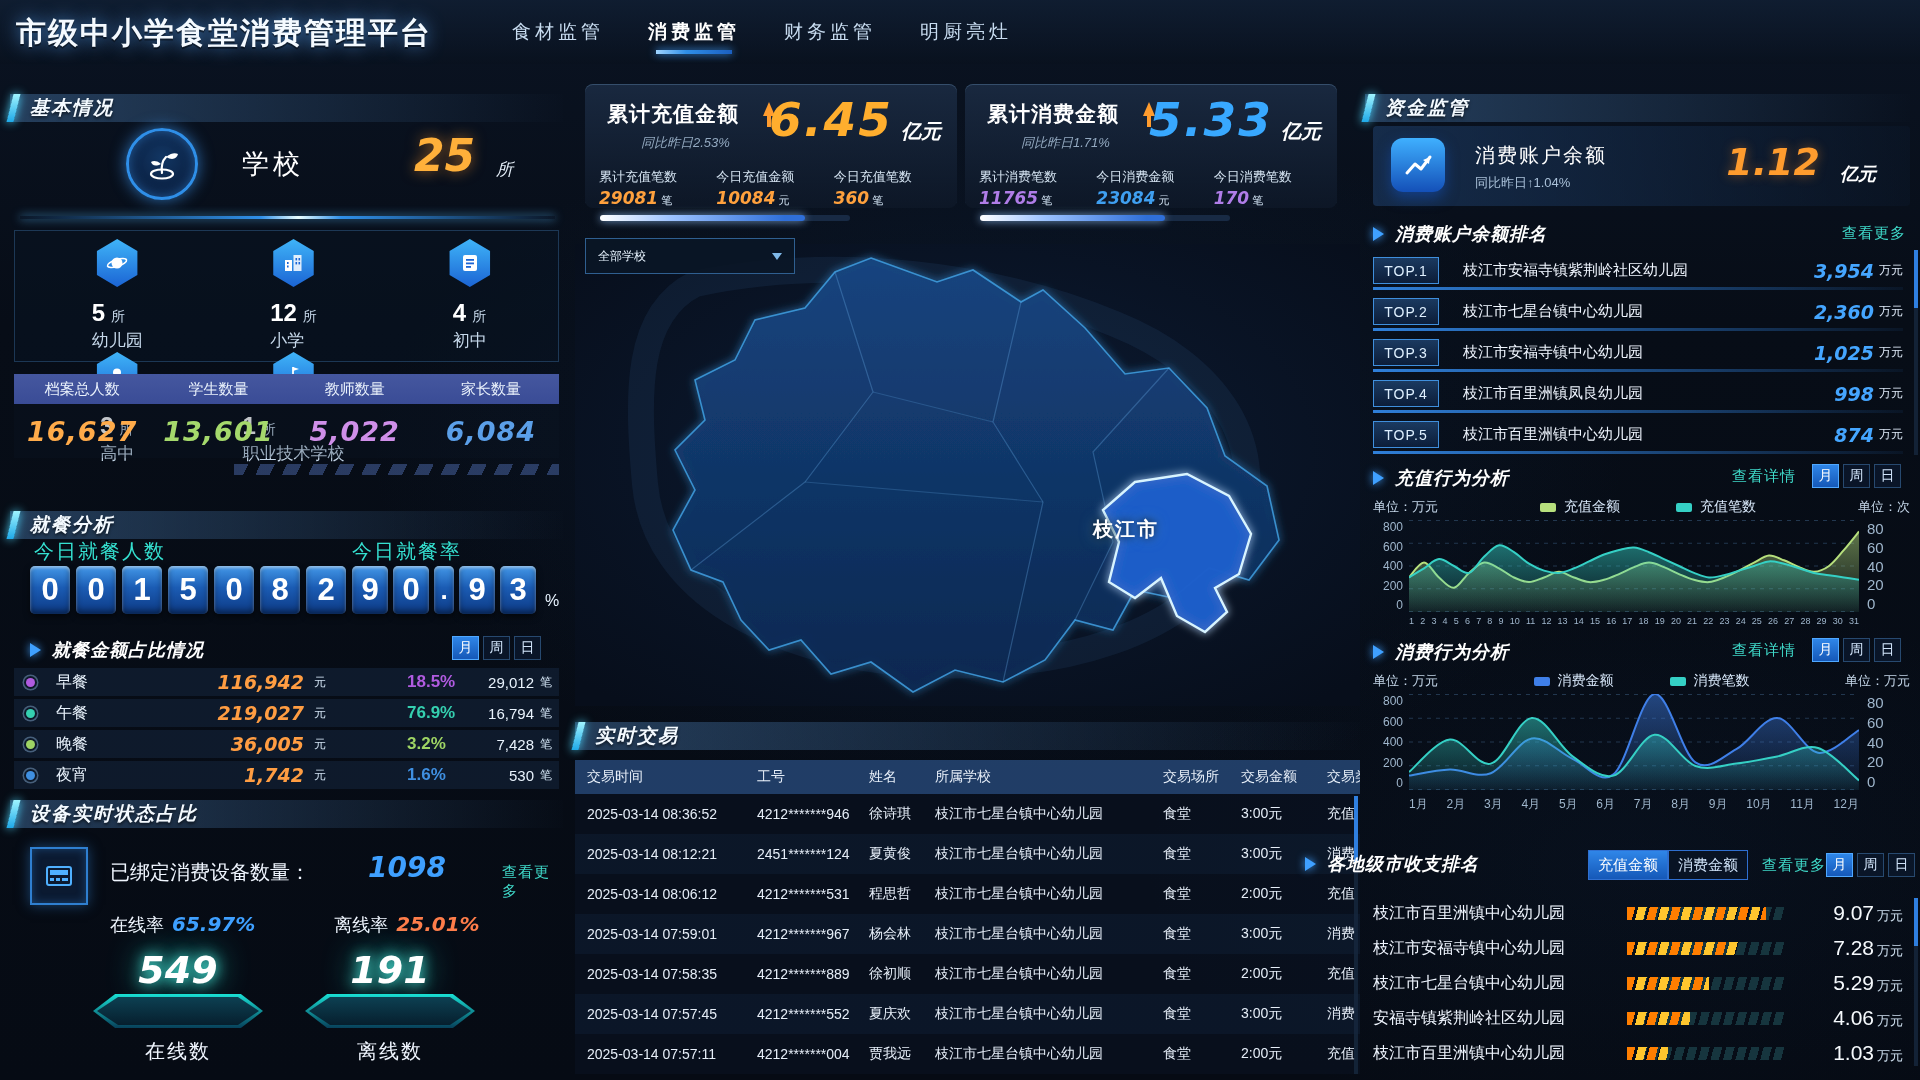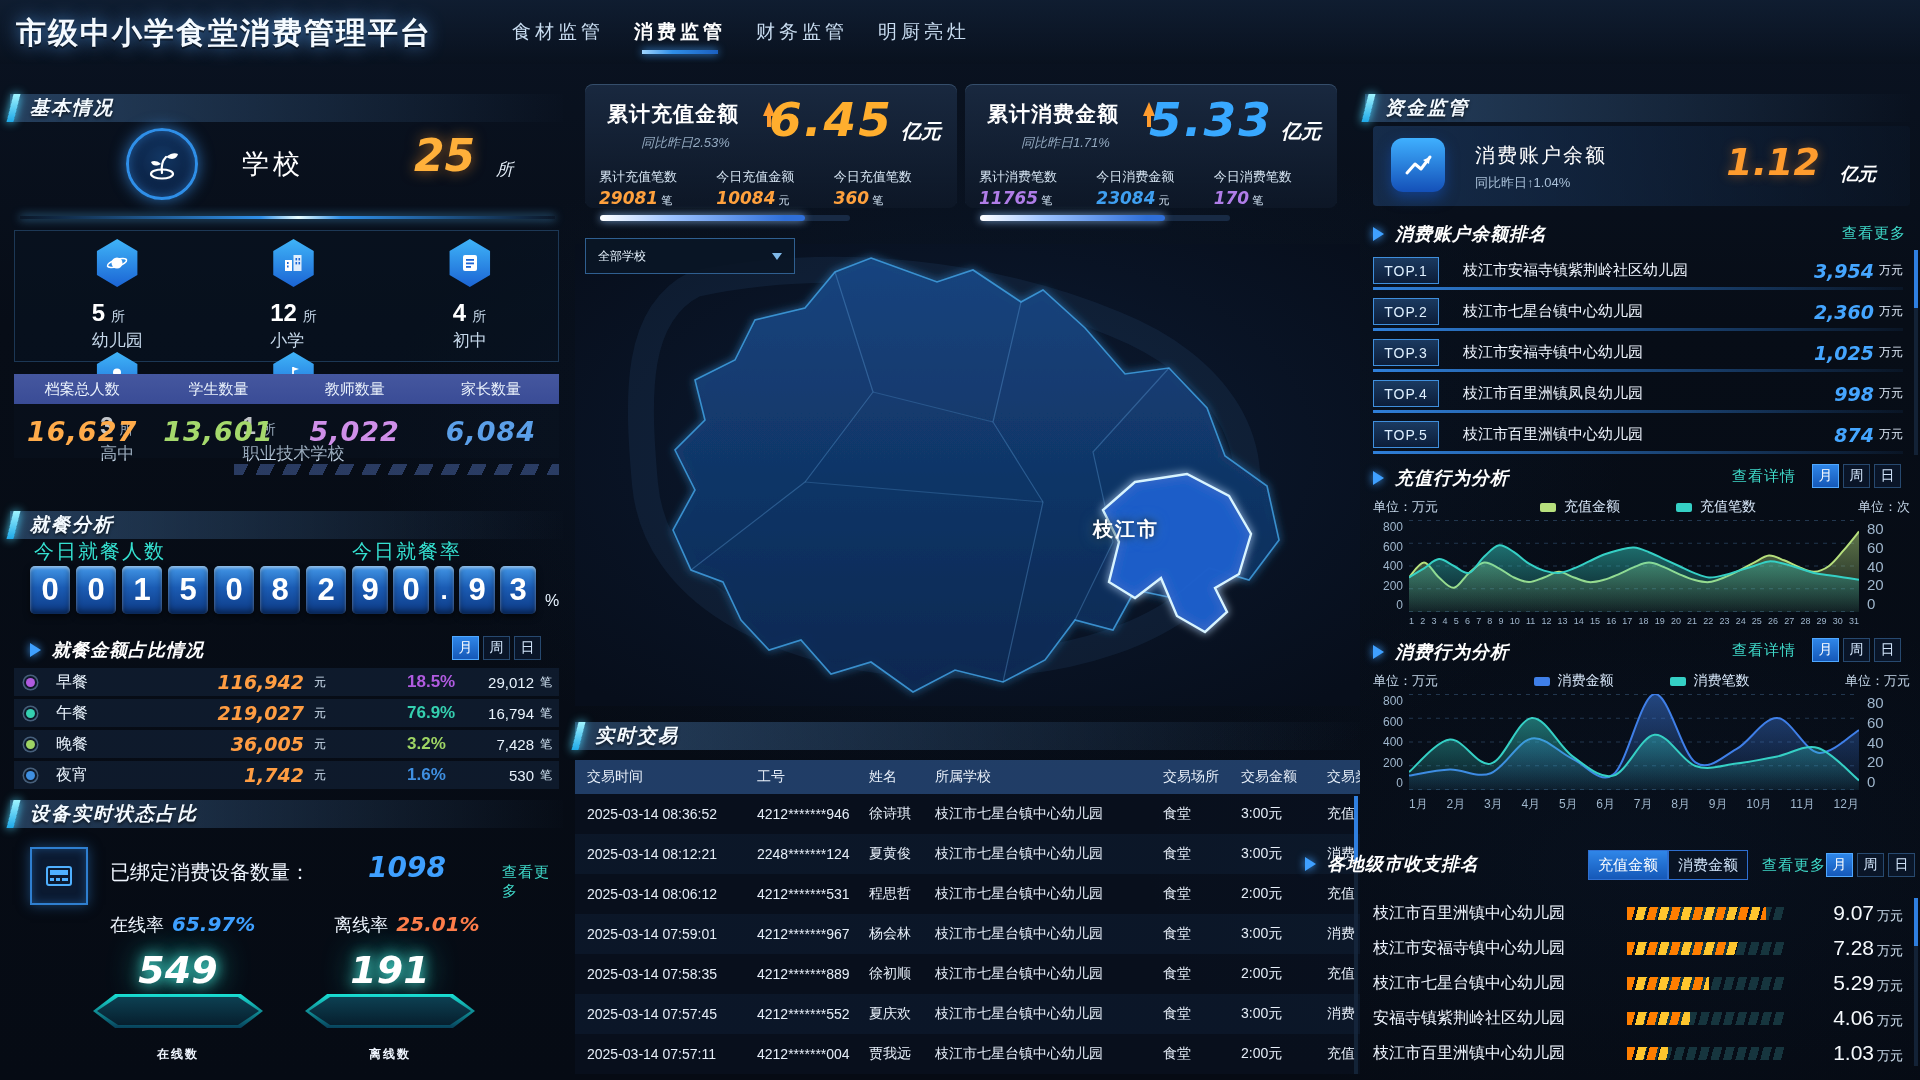--- a/index.html
+++ b/index.html
@@ -11,21 +11,21 @@
       radial-gradient(700px 400px at 85% 80%, rgba(20,50,90,.12), rgba(0,0,0,0) 70%),
       linear-gradient(180deg,#0a1322 0%, #070d17 30%, #060b14 100%);
     color:#e8f2fc; }
   .num { font-style:italic; font-weight:bold; font-family:"DejaVu Sans",sans-serif; }
 
   
   #hdr { position:absolute; left:0; top:0; width:1920px; height:64px;
     background:linear-gradient(180deg, rgba(16,30,50,.9), rgba(8,16,28,.4)); }
   #hdr .title { position:absolute; left:16px; top:13px; font-size:30px; font-weight:bold; letter-spacing:2px;
     color:#f4faff; text-shadow:0 2px 0 rgba(0,0,0,.45), 0 0 18px rgba(90,170,255,.8); }
-  #nav { position:absolute; left:512px; top:0; height:64px; display:flex; gap:30px; align-items:center; }
+  #nav { position:absolute; left:512px; top:0; height:64px; display:flex; gap:44px; align-items:center; }
   .nav-item { position:relative; font-size:19px; letter-spacing:4px; color:#c8dcf0; height:64px; display:flex; align-items:center; cursor:pointer; }
   .nav-item.active { color:#ffffff; font-weight:bold; }
   .nav-item.active::after { content:''; position:absolute; left:8px; right:8px; bottom:10px; height:4px;
     background:linear-gradient(90deg,#9fd4ff, #2f8fe8 40%, #1b5fc0); box-shadow:0 0 8px #3f9fff; }
   #hdr-right { position:absolute; right:22px; top:0; height:64px; display:flex; align-items:center; gap:30px; }
   .hd-date { font-size:21px; letter-spacing:3px; color:#eef6ff; }
   .hd-logout { font-size:19px; letter-spacing:3px; color:#eef6ff; cursor:pointer; }
 
   
   .sec-h { position:absolute; height:28px; display:flex; align-items:center;
@@ -110,21 +110,21 @@
   #dev-rates .off-l { margin-left:74px; }
   .ped-wrap { position:absolute; width:180px; text-align:center; }
   .ped-num { font-size:38px; font-weight:bold; color:#fff; text-shadow:0 0 14px #4ff0e0, 0 0 32px #1fd0c0; }
   .ped { position:relative; width:170px; height:34px; margin:2px auto 0;
     clip-path:polygon(0 50%,13% 0,87% 0,100% 50%,87% 100%,13% 100%);
     background:linear-gradient(180deg,#19e0d4,#07405а); background:linear-gradient(180deg,#19e0d4,#07405a);
     filter:drop-shadow(0 0 10px rgba(30,220,210,.55)); }
   .ped::after { content:''; position:absolute; left:4px; right:4px; top:3px; bottom:3px;
     clip-path:polygon(0 50%,13% 0,87% 0,100% 50%,87% 100%,13% 100%);
     background:linear-gradient(180deg,#0d4052,#061f2e); }
-  .ped-label { margin-top:18px; font-size:12px; color:#f0f6ff; letter-spacing:2px;font-weight:bold; }
+  .ped-label { margin-top:10px; font-size:20px; color:#f0f6ff; letter-spacing:2px; }
 
   
   .card { position:absolute; top:84px; width:372px; height:124px; border-radius:8px;
     background:linear-gradient(180deg, rgba(30,48,74,.75), rgba(14,24,40,.8));
     box-shadow:inset 0 1px 0 rgba(140,190,240,.25); }
   .card .c-title { position:absolute; left:22px; top:16px; font-size:21px; font-weight:bold; color:#fff; letter-spacing:1px; }
   .card .c-up { position:absolute; left:178px; top:18px; width:0; height:0;
     border-bottom:14px solid #ff9c2e; border-left:6px solid transparent; border-right:6px solid transparent; }
   .card .c-up::after { content:''; position:absolute; left:-2px; top:13px; width:4px; height:12px; background:#ff9c2e; }
   .card .c-yoy { position:absolute; left:56px; top:50px; font-size:13px; font-style:italic; color:#93a9c0; }
@@ -550,21 +550,21 @@
         <span>2025-03-14 08:36:52</span>
         <span>4212*******946</span>
         <span>徐诗琪</span>
         <span>枝江市七星台镇中心幼儿园</span>
         <span>食堂</span>
         <span>3:00元</span>
         <span>充值</span>
       </div>
     <div class="tr-row">
         <span>2025-03-14 08:12:21</span>
-        <span>2248*******124</span>
+        <span>2451*******124</span>
         <span>夏黄俊</span>
         <span>枝江市七星台镇中心幼儿园</span>
         <span>食堂</span>
         <span>3:00元</span>
         <span>消费</span>
       </div>
     <div class="tr-row">
         <span>2025-03-14 08:06:12</span>
         <span>4212*******531</span>
         <span>程思哲</span>

